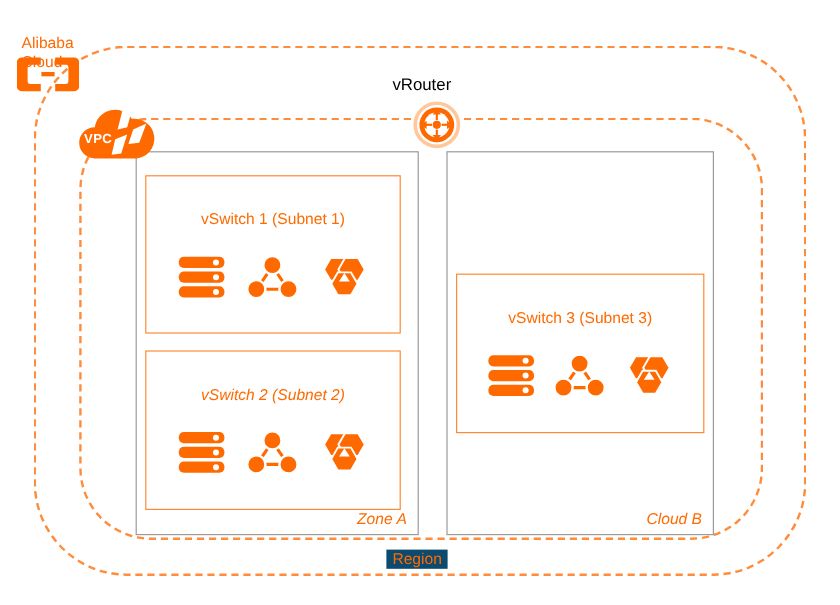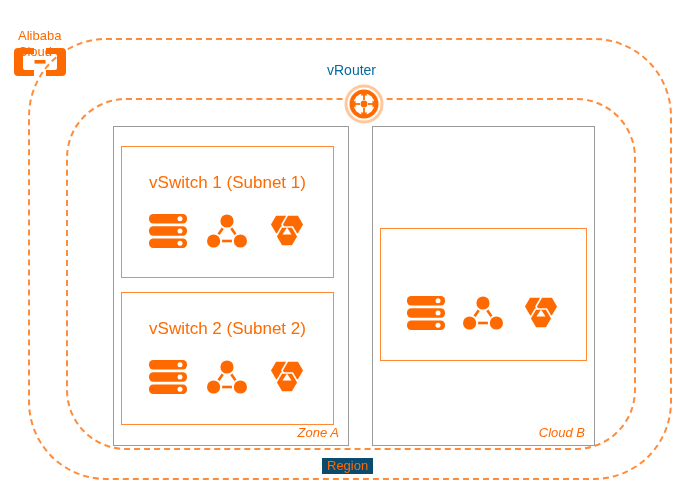--- a/index.html
+++ b/index.html
@@ -91,21 +91,21 @@
     font-weight: bold;
     color: #ffffff;
     letter-spacing: 0.3px;
   }
 
   
   .vrouter-label {
     position: absolute;
     left: 327px;
     top: 62px;
-    color: #0369a1;
+    color: #000000;
     font-size: 14px;
     line-height: 17px;
   }
   .vrouter-icon {
     position: absolute;
     left: 344px;
     top: 84px;
     width: 40px;
     height: 40px;
     z-index: 6;
@@ -133,31 +133,31 @@
   }
 
   
   .vswitch-box {
     position: absolute;
     border: 1.5px solid #FF8A33;
     box-sizing: border-box;
     background: #ffffff;
   }
   .vsw1 { left: 121px; top: 146px; width: 213px; height: 132px; }
-  .vsw2 { left: 121px; top: 292px; width: 213px; height: 133px; }
+  .vsw2 { left: 121px; top: 292px; width: 213px; height: 133px; font-style: italic; }
   .vsw3 { left: 380px; top: 228px; width: 207px; height: 133px; }
 
   .vswitch-title {
     position: absolute;
     left: 0;
     right: 0;
     top: 28px;
     text-align: center;
     color: #FF6A00;
-    font-size: 17px;
+    font-size: 13px;
     line-height: 16px;
   }
 
   .icon-row {
     position: absolute;
     left: 0;
     right: 0;
     top: 63px;
     display: flex;
     justify-content: space-around;
@@ -187,20 +187,29 @@
   <div class="brand-text">Alibaba
 Cloud</div>
   <div class="brand-mark">
     <svg viewBox="0 0 52 36" width="52" height="36" aria-hidden="true">
       <path d="M4 4 L20 4 L20 10 L11 10 A2 2 0 0 0 9 12 L9 24 A2 2 0 0 0 11 26 L20 26 L20 32 L4 32 A4 4 0 0 1 0 28 L0 8 A4 4 0 0 1 4 4 Z" fill="#FF6A00"></path>
       <path d="M48 4 L32 4 L32 10 L41 10 A2 2 0 0 1 43 12 L43 24 A2 2 0 0 1 41 26 L32 26 L32 32 L48 32 A4 4 0 0 0 52 28 L52 8 A4 4 0 0 0 48 4 Z" fill="#FF6A00"></path>
       <rect x="20.5" y="16" width="11" height="3.6" fill="#FF6A00"></rect>
     </svg>
   </div>
 
+  <div class="vpc-cloud">
+    <svg viewBox="0 0 68 52" width="68" height="52" aria-hidden="true">
+      <path d="M17 46 A13 13 0 0 1 17 20 A17 17 0 0 1 48 13 A12 12 0 0 1 52 46 Z" fill="#FF6A00"></path>
+      <path d="M40 6 L49 2 L44 20 L36 22 Z" fill="#ffffff"></path>
+      <path d="M49 22 L60 17 L54 33 L45 34 Z" fill="#ffffff"></path>
+      <path d="M34 30 L44 26 L39 42 L31 43 Z" fill="#ffffff"></path>
+    </svg>
+    <span class="vpc-caption">VPC</span>
+  </div>
 
   <div class="vrouter-label">vRouter</div>
   <div class="vrouter-icon">
     <svg viewBox="0 0 40 40" width="40" height="40" aria-hidden="true">
       <circle cx="20" cy="20" r="18" fill="none" stroke="#FFC79A" stroke-width="3"></circle>
       <circle cx="20" cy="20" r="14.5" fill="#FF6A00"></circle>
       <circle cx="20" cy="20" r="10.5" fill="#ffffff"></circle>
       <circle cx="20" cy="20" r="3.4" fill="#FF6A00"></circle>
       <path d="M20 6.5 L23.4 11.5 L16.6 11.5 Z" fill="#FF6A00"></path>
       <path d="M20 33.5 L23.4 28.5 L16.6 28.5 Z" fill="#FF6A00"></path>
@@ -283,20 +292,21 @@
         </svg>
       </div>
     </div>
   </div>
 
   <div class="zone-box zone-b">
     <span class="zone-label">Cloud B</span>
   </div>
 
   <div class="vswitch-box vsw3">
+    <div class="vswitch-title">vSwitch 3 (Subnet 3)</div>
     <div class="icon-row">
       <div class="icon-slot">
         <svg viewBox="0 0 44 42" width="44" height="42" aria-hidden="true">
           <rect x="3" y="4" width="38" height="9.4" rx="4.2" fill="#FF6A00"></rect>
           <circle cx="34" cy="8.7" r="2.5" fill="#ffffff"></circle>
           <rect x="3" y="16.3" width="38" height="9.4" rx="4.2" fill="#FF6A00"></rect>
           <circle cx="34" cy="21" r="2.5" fill="#ffffff"></circle>
           <rect x="3" y="28.6" width="38" height="9.4" rx="4.2" fill="#FF6A00"></rect>
           <circle cx="34" cy="33.3" r="2.5" fill="#ffffff"></circle>
         </svg>

